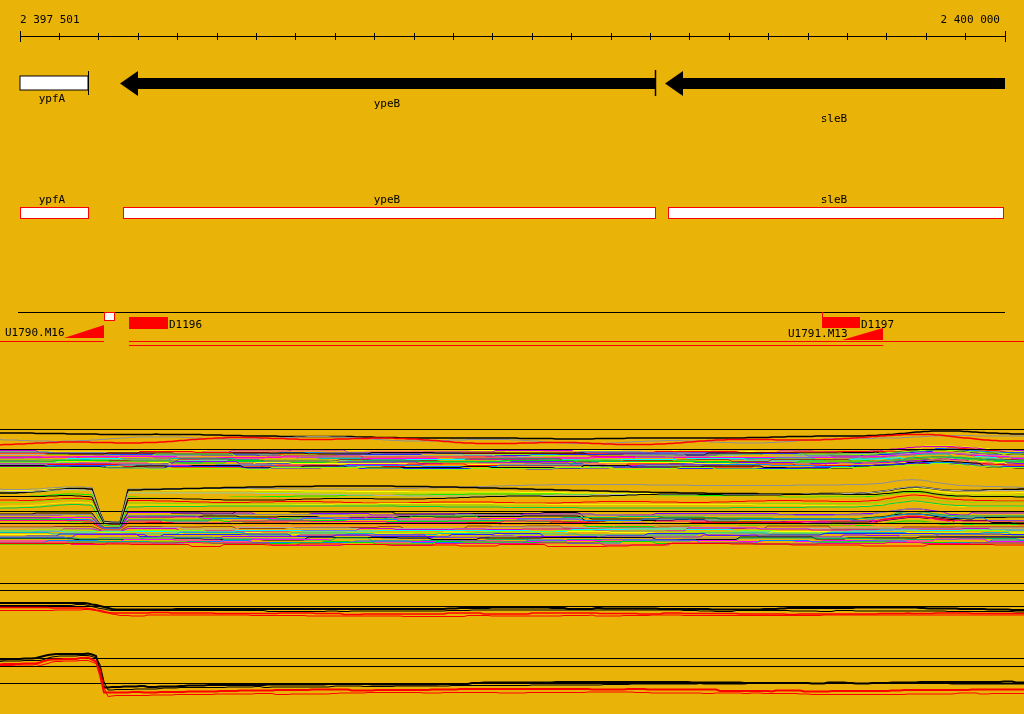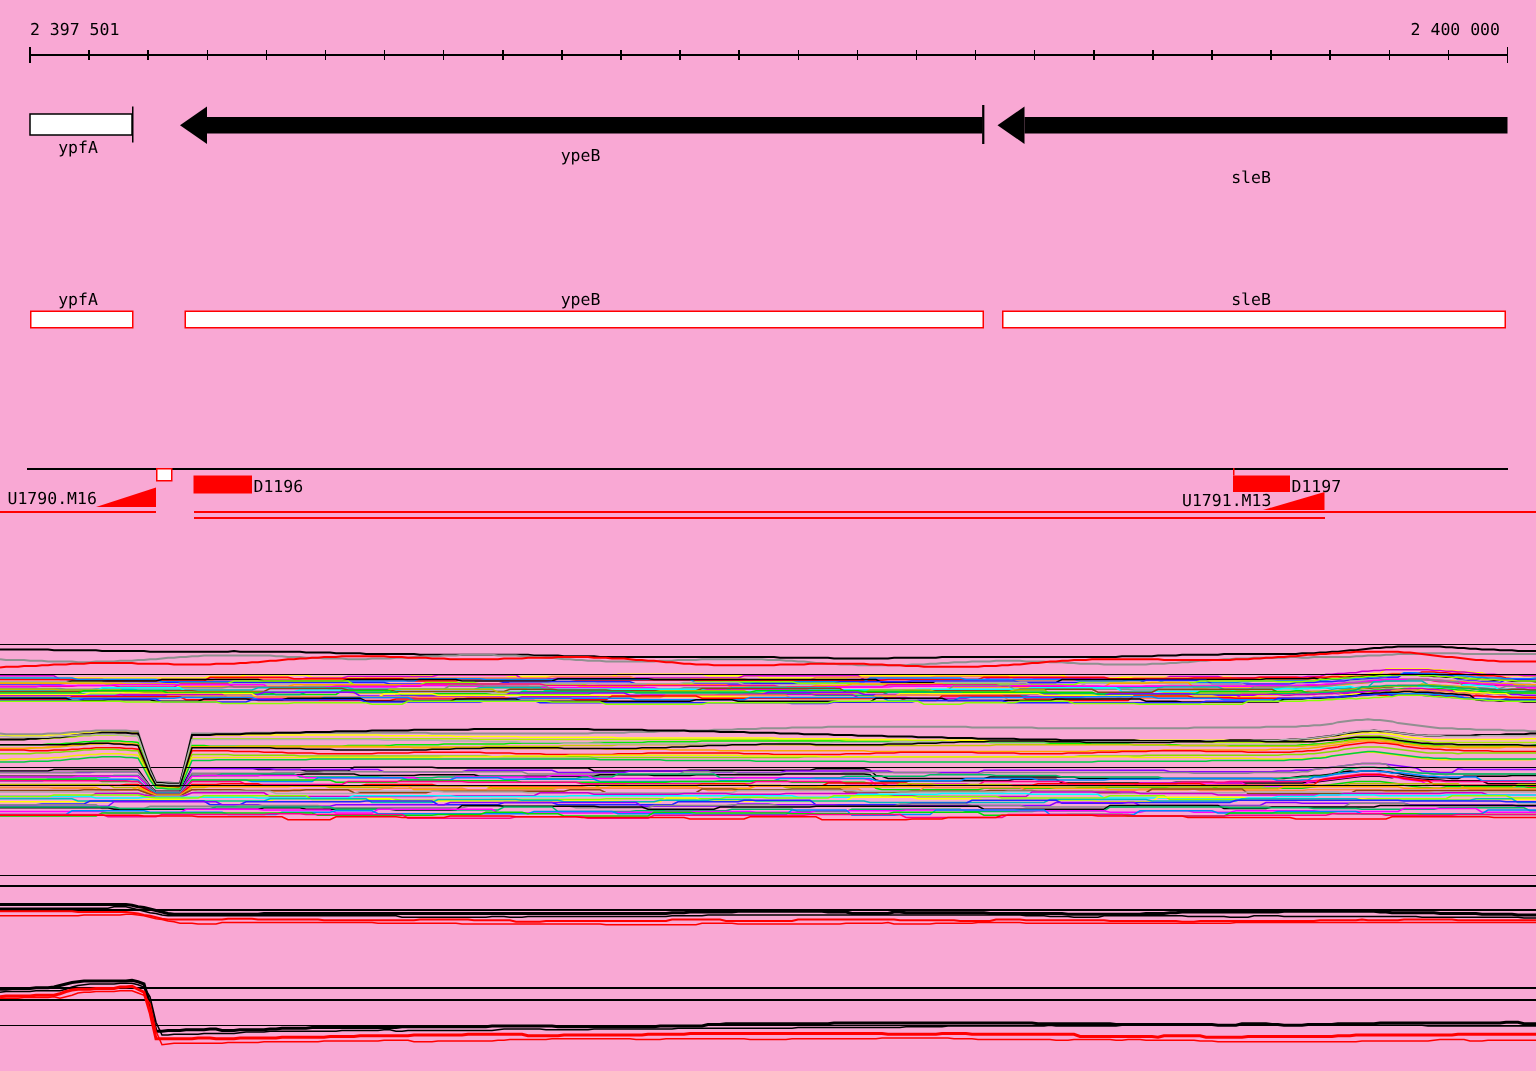--- a/index.html
+++ b/index.html
@@ -1,16 +1,16 @@
 <!DOCTYPE html>
 <html><head>
 <meta charset="utf-8">
 <style>
   html,body{margin:0;padding:0;background:#ffffff;}
-  #stage{position:relative;width:1024px;height:714px;background:#f9a8d4;overflow:hidden;}
+  #stage{position:relative;width:1024px;height:714px;background:#eab308;overflow:hidden;}
   svg{display:block;}
   text{font-family:"DejaVu Sans Mono","Liberation Mono",monospace;font-size:11px;fill:#000;}
 </style>
 </head>
 <body>
 
 <div id="stage">
   <svg id="scene" width="1024" height="714" viewBox="0 0 1024 714">
     <g id="g-ruler">
         <line x1="20" y1="36.5" x2="1005" y2="36.5" stroke="#000" stroke-width="1" shape-rendering="crispEdges"></line>

